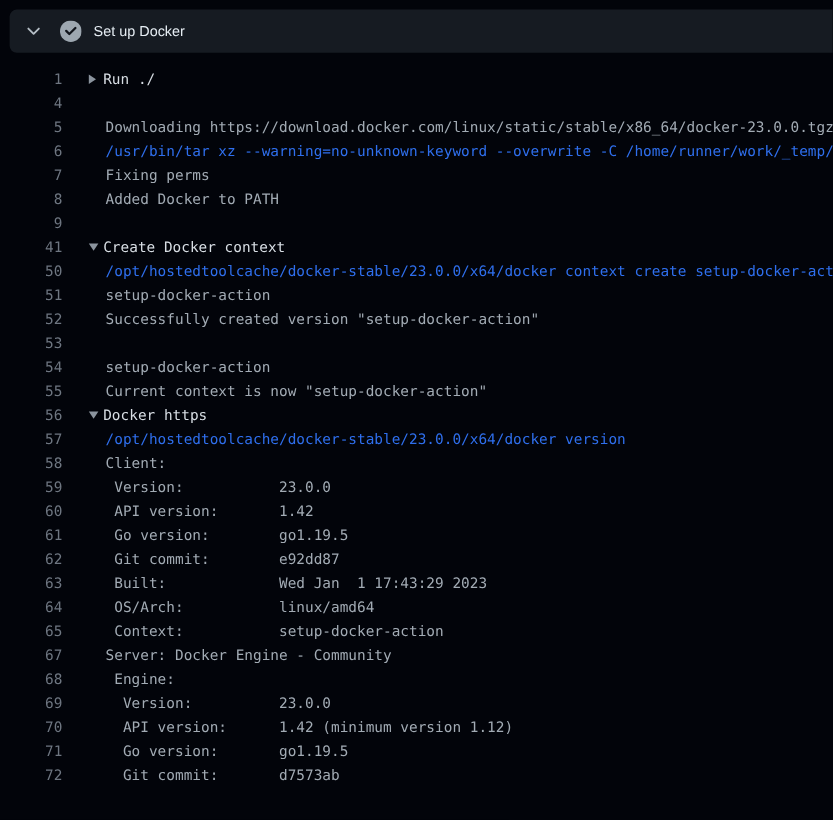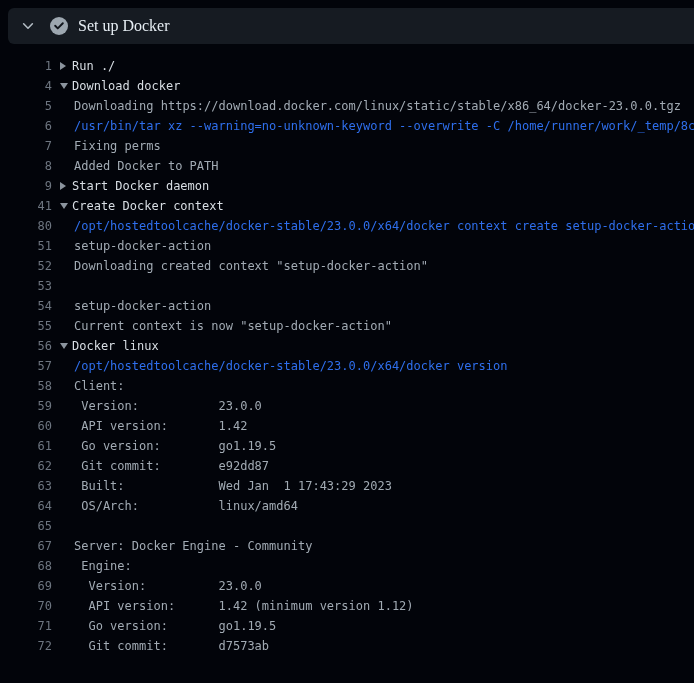--- a/index.html
+++ b/index.html
@@ -27,33 +27,33 @@
     height:36px;
     background:var(--header-bg);
     border-radius:6px 0 0 6px;
     display:flex;align-items:center;
     padding-left:13px;
     cursor:pointer;
   }
   .chevron{display:flex;align-items:center;margin-right:15px;}
   .status{display:flex;align-items:center;margin-right:10px;}
   .step-title{
-    font-family:Liberation Serif, serif;
-    font-size:16px;color:var(--title);font-weight:400;
+    font-family:Liberation Sans, sans-serif;
+    font-size:12px;color:var(--title);font-weight:400;
   }
   .log{padding-top:12px;}
   .row{
     display:flex;align-items:center;height:20px;
     font-size:12px;line-height:20px;white-space:pre;
   }
   .num{
     flex:0 0 52px;text-align:right;color:var(--num);
     cursor:pointer;user-select:none;
   }
-  .content{margin-left:8px;display:flex;align-items:center;white-space:pre;}
+  .content{margin-left:22px;display:flex;align-items:center;white-space:pre;}
   .content.plain{padding-left:14px;color:var(--body-text);}
   .content.cmd{padding-left:14px;color:var(--cmd);}
   .content.group{color:var(--group-text);cursor:pointer;}
   .glabel{color:var(--group-text);}
   .loglink{color:var(--body-text);cursor:pointer;}
   .arrow{display:inline-block;width:0;height:0;}
   .arrow.right{
     border-top:4px solid transparent;border-bottom:4px solid transparent;
     border-left:6px solid var(--arrow);margin-right:6px;
   }
@@ -82,72 +82,70 @@
     <span class="step-title">Set up Docker</span>
   </div>
 
   <div class="log" id="log">
       <div class="row">
     <span class="num">1</span>
     <span class="content group"><span class="arrow right"></span><span class="glabel">Run ./</span></span>
   </div>
       <div class="row">
     <span class="num">4</span>
-    <span class="content group"><span class="arrow down"></span><span class="glabel">Download docker</span></span>
   </div>
       <div class="row">
     <span class="num">5</span>
     <span class="content plain"><span>Downloading </span><span class="loglink">https://download.docker.com/linux/static/stable/x86_64/docker-23.0.0.tgz</span></span>
   </div>
       <div class="row">
     <span class="num">6</span>
     <span class="content cmd">/usr/bin/tar xz --warning=no-unknown-keyword --overwrite -C /home/runner/work/_temp/8c91</span>
   </div>
       <div class="row">
     <span class="num">7</span>
     <span class="content plain">Fixing perms</span>
   </div>
       <div class="row">
     <span class="num">8</span>
     <span class="content plain">Added Docker to PATH</span>
   </div>
       <div class="row">
     <span class="num">9</span>
-    <span class="content group"><span class="arrow right"></span><span class="glabel">Start Docker daemon</span></span>
   </div>
       <div class="row">
     <span class="num">41</span>
     <span class="content group"><span class="arrow down"></span><span class="glabel">Create Docker context</span></span>
   </div>
       <div class="row">
-    <span class="num">80</span>
+    <span class="num">50</span>
     <span class="content cmd">/opt/hostedtoolcache/docker-stable/23.0.0/x64/docker context create setup-docker-action</span>
   </div>
       <div class="row">
     <span class="num">51</span>
     <span class="content plain">setup-docker-action</span>
   </div>
       <div class="row">
     <span class="num">52</span>
-    <span class="content plain">Downloading created context "setup-docker-action"</span>
+    <span class="content plain">Successfully created version "setup-docker-action"</span>
   </div>
       <div class="row">
     <span class="num">53</span>
   </div>
       <div class="row">
     <span class="num">54</span>
     <span class="content plain">setup-docker-action</span>
   </div>
       <div class="row">
     <span class="num">55</span>
     <span class="content plain">Current context is now "setup-docker-action"</span>
   </div>
       <div class="row">
     <span class="num">56</span>
-    <span class="content group"><span class="arrow down"></span><span class="glabel">Docker linux</span></span>
+    <span class="content group"><span class="arrow down"></span><span class="glabel">Docker https</span></span>
   </div>
       <div class="row">
     <span class="num">57</span>
     <span class="content cmd">/opt/hostedtoolcache/docker-stable/23.0.0/x64/docker version</span>
   </div>
       <div class="row">
     <span class="num">58</span>
     <span class="content plain">Client:</span>
   </div>
       <div class="row">
@@ -169,20 +167,21 @@
       <div class="row">
     <span class="num">63</span>
     <span class="content plain"> Built:             Wed Jan  1 17:43:29 2023</span>
   </div>
       <div class="row">
     <span class="num">64</span>
     <span class="content plain"> OS/Arch:           linux/amd64</span>
   </div>
       <div class="row">
     <span class="num">65</span>
+    <span class="content plain"> Context:           setup-docker-action</span>
   </div>
       <div class="row">
     <span class="num">67</span>
     <span class="content plain">Server: Docker Engine - Community</span>
   </div>
       <div class="row">
     <span class="num">68</span>
     <span class="content plain"> Engine:</span>
   </div>
       <div class="row">

